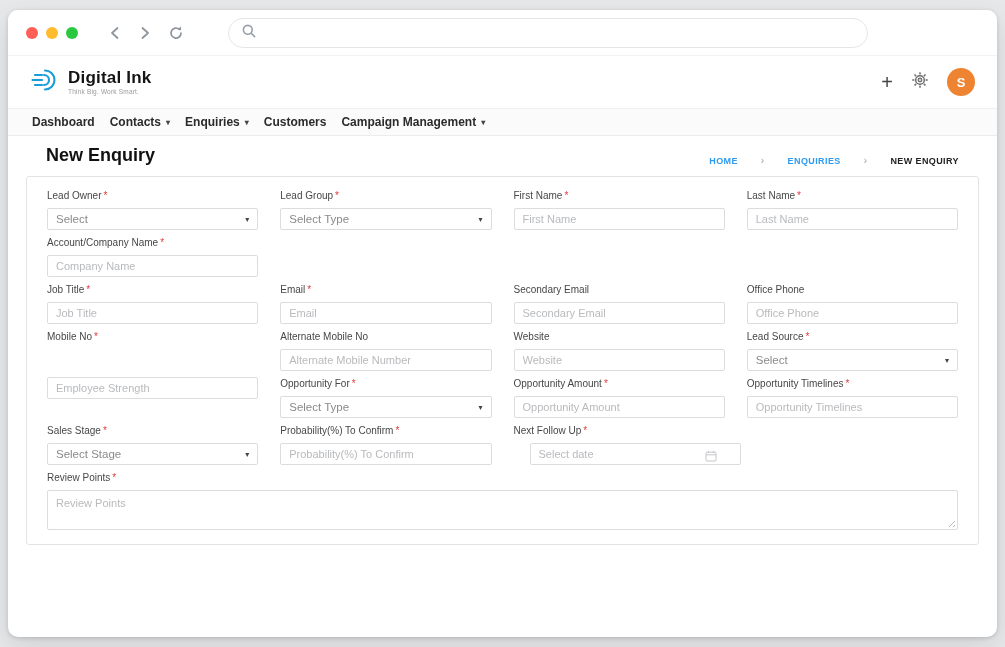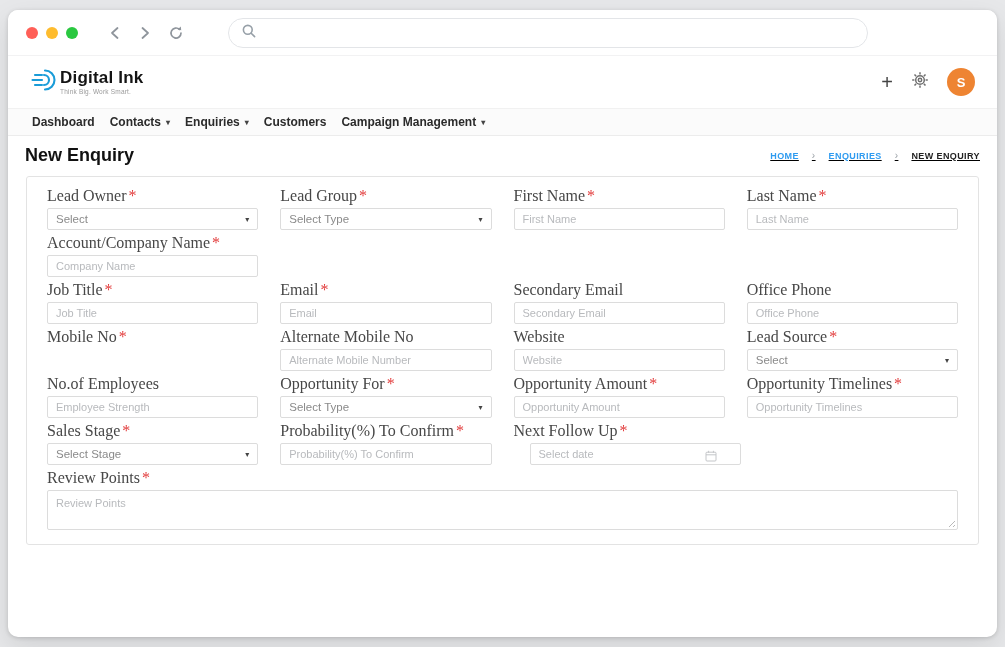--- a/index.html
+++ b/index.html
@@ -27,60 +27,60 @@
   .light.green { background:#2ac840; }
   .nav-btns { display:flex; align-items:center; gap:16px; margin-left:30px; }
   .nav-btns svg { display:block; }
   .urlbar {
     margin-left:44px; width:640px; height:30px;
     border:1px solid #e3e5e8; border-radius:15px; background:#fff;
     display:flex; align-items:center; padding:0 12px;
   }
   
   .appbar { height:52px; display:flex; align-items:center; padding:0 22px; background:#fff; }
-  .logo { display:flex; align-items:center; }
+  .logo { display:flex; align-items:center; gap:8px; }
   .brand-text { display:flex; flex-direction:column; line-height:1.05; }
   .brand-name { font-size:17px; font-weight:700; color:#141414; letter-spacing:.2px; }
   .tagline { font-size:6.5px; color:#9a9a9a; margin-top:2px; letter-spacing:.2px; }
   .appbar-right { margin-left:auto; display:flex; align-items:center; gap:18px; }
   .plus-btn { font-size:20px; color:#444; font-weight:300; line-height:1; cursor:default; }
   .avatar {
     width:28px; height:28px; border-radius:50%; background:#ee8432; color:#fff;
     display:flex; align-items:center; justify-content:center;
     font-size:13px; font-weight:700;
   }
   
   .mainnav {
     height:28px; background:#fbfbfb;
     border-top:1px solid #f1f1f1; border-bottom:1px solid #ececec;
     display:flex; align-items:center; padding:0 24px; gap:15px;
   }
   .nav-item { display:flex; align-items:center; gap:5px; font-size:12px; font-weight:600; color:#2b2b2b; }
   .nav-caret { font-size:8px; color:#444; }
   
-  .title-row { display:flex; align-items:center; padding:9px 17px 8px; }
+  .title-row { display:flex; align-items:flex-end; padding:9px 38px 8px; }
   .page-title { font-size:18px; color:#111; display:flex; align-items:baseline; }
   .t-bold { font-weight:700; }
   .t-reg { font-weight:700; margin-left:5px; }
-  .breadcrumb { margin-left:auto; display:flex; align-items:center; gap:13px; font-size:9px; font-weight:700; letter-spacing:.4px;text-decoration:underline; }
+  .breadcrumb { margin-left:auto; display:flex; align-items:center; gap:23px; font-size:9px; font-weight:700; letter-spacing:.4px; }
   .crumb-link { color:#2e9bf0; }
   .crumb-sep { color:#9aa0a6; font-weight:400; font-size:10px; }
   .crumb-current { color:#222; }
   
   .card {
     margin:2px 18px 0; background:#fff;
     border:1px solid #e3e3e3; border-radius:3px;
     padding:12px 20px 14px;
   }
   .section-head { display:flex; align-items:center; gap:7px; margin-bottom:12px; }
   .sec-primary { font-size:11px; font-weight:700; color:#222; letter-spacing:.4px; }
   .sec-secondary { font-size:11px; font-weight:400; color:#3b3b3b; letter-spacing:.4px; margin-left:-3px; }
   .grid { display:grid; grid-template-columns:repeat(4,1fr); column-gap:22px; row-gap:6px; }
   .field {}
-  .label { font-size:16px; color:#474747; line-height:14px; margin-bottom:5px; display:flex;font-family:Liberation Serif, serif; }
+  .label { font-size:10px; color:#474747; line-height:14px; margin-bottom:5px; display:flex; }
   .req { color:#e23b3b; margin-left:2px; }
   .txt {
     width:100%; height:22px; border:1px solid #dcdcdc; border-radius:2px;
     padding:0 8px; font-size:11px; color:#333; background:#fff;
     font-family:"Liberation Sans", sans-serif; outline:none;
   }
   .txt::placeholder { color:#b8babd; }
   .select {
     height:22px; border:1px solid #dcdcdc; border-radius:2px; background:#fff;
     display:flex; align-items:center; justify-content:space-between;
@@ -314,23 +314,20 @@
             <span>Lead Source</span>
             <span class="req">*</span>
           </div>
         <div class="select">
             <span>Select</span>
             <span class="caret">▾</span>
           </div>
       </div>
 
       <div class="field">
-        <div class="label">
-            <span>No.of Employees</span>
-          </div>
         <input class="txt" placeholder="Employee Strength" style="">
       </div>
       <div class="field">
         <div class="label">
             <span>Opportunity For</span>
             <span class="req">*</span>
           </div>
         <div class="select">
             <span>Select Type</span>
             <span class="caret">▾</span>

